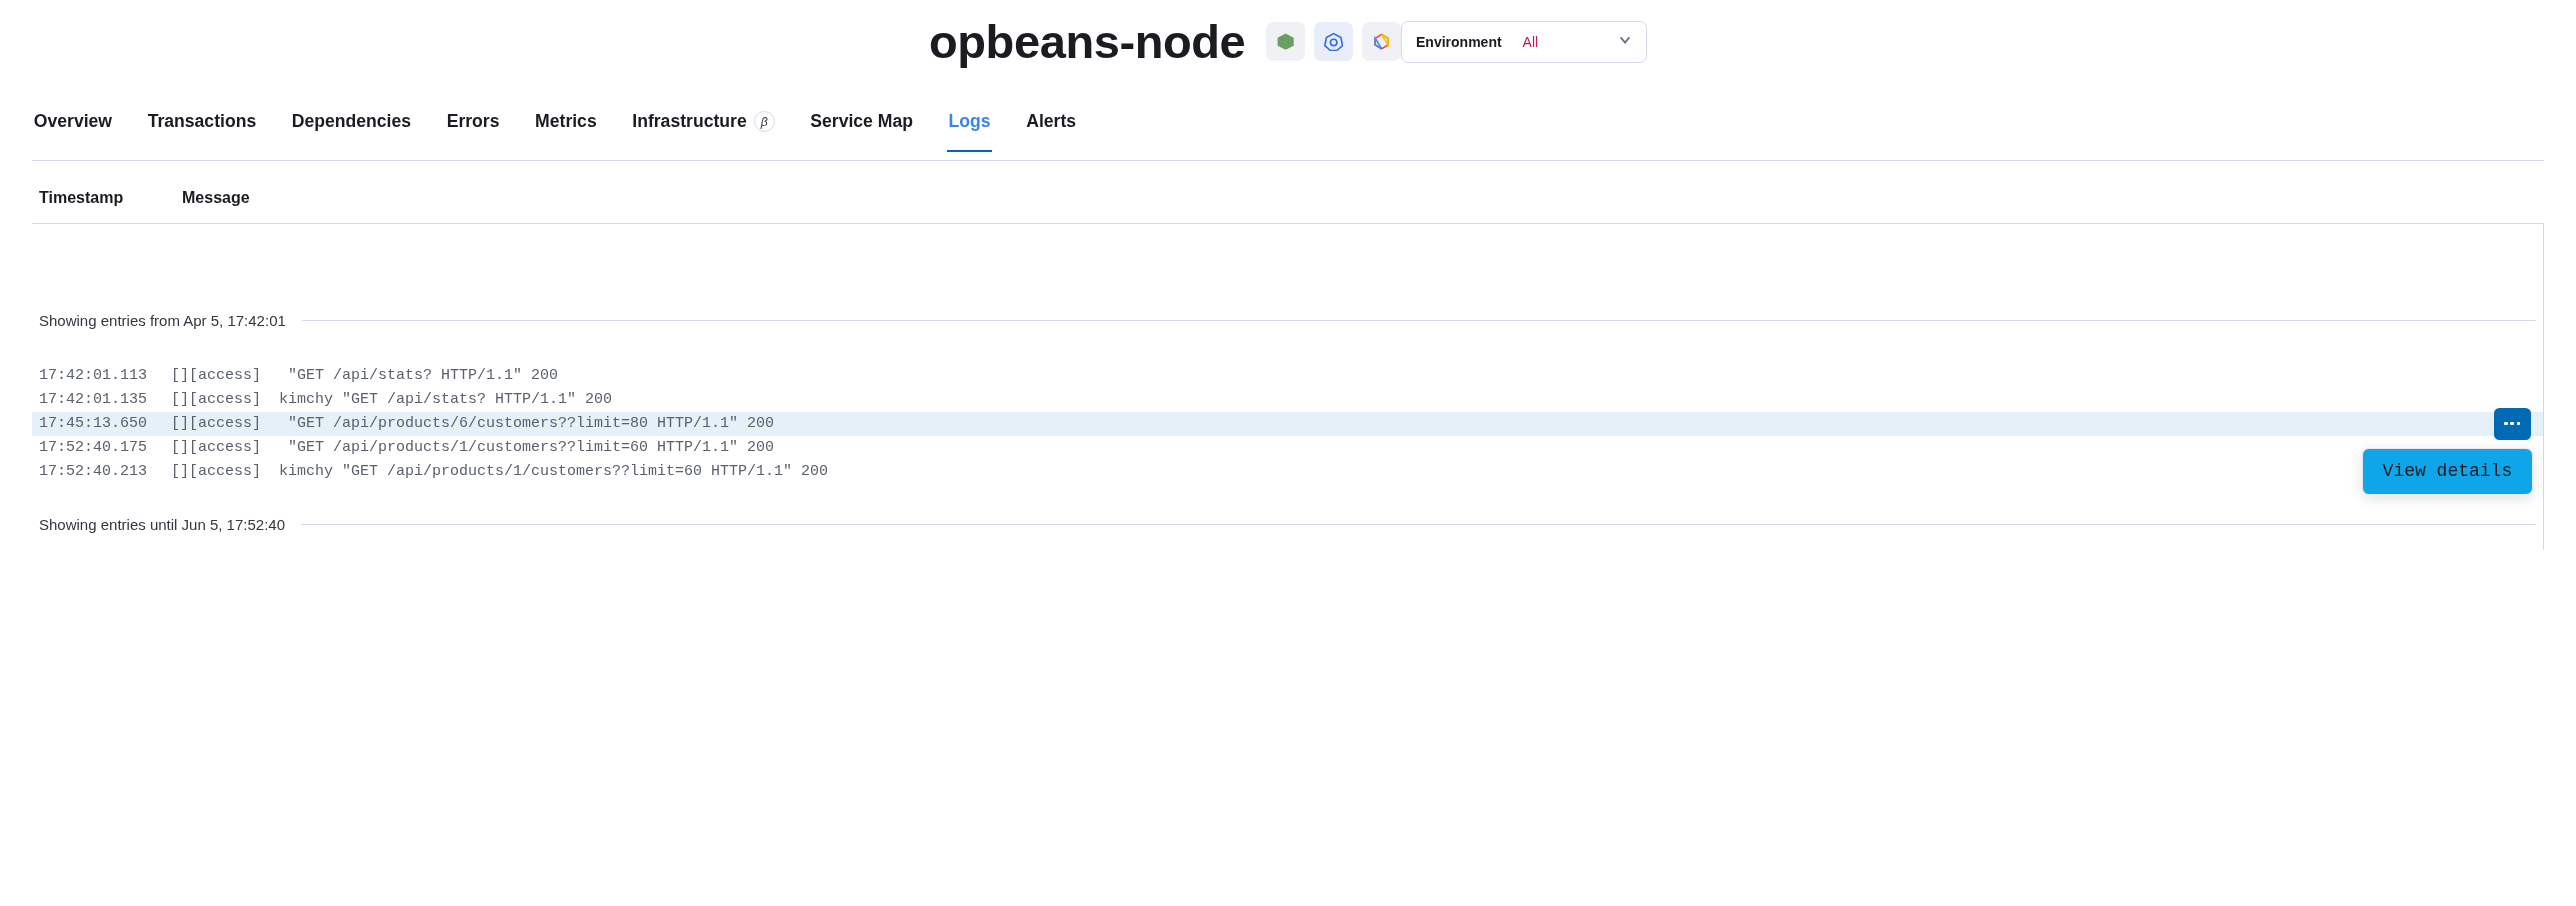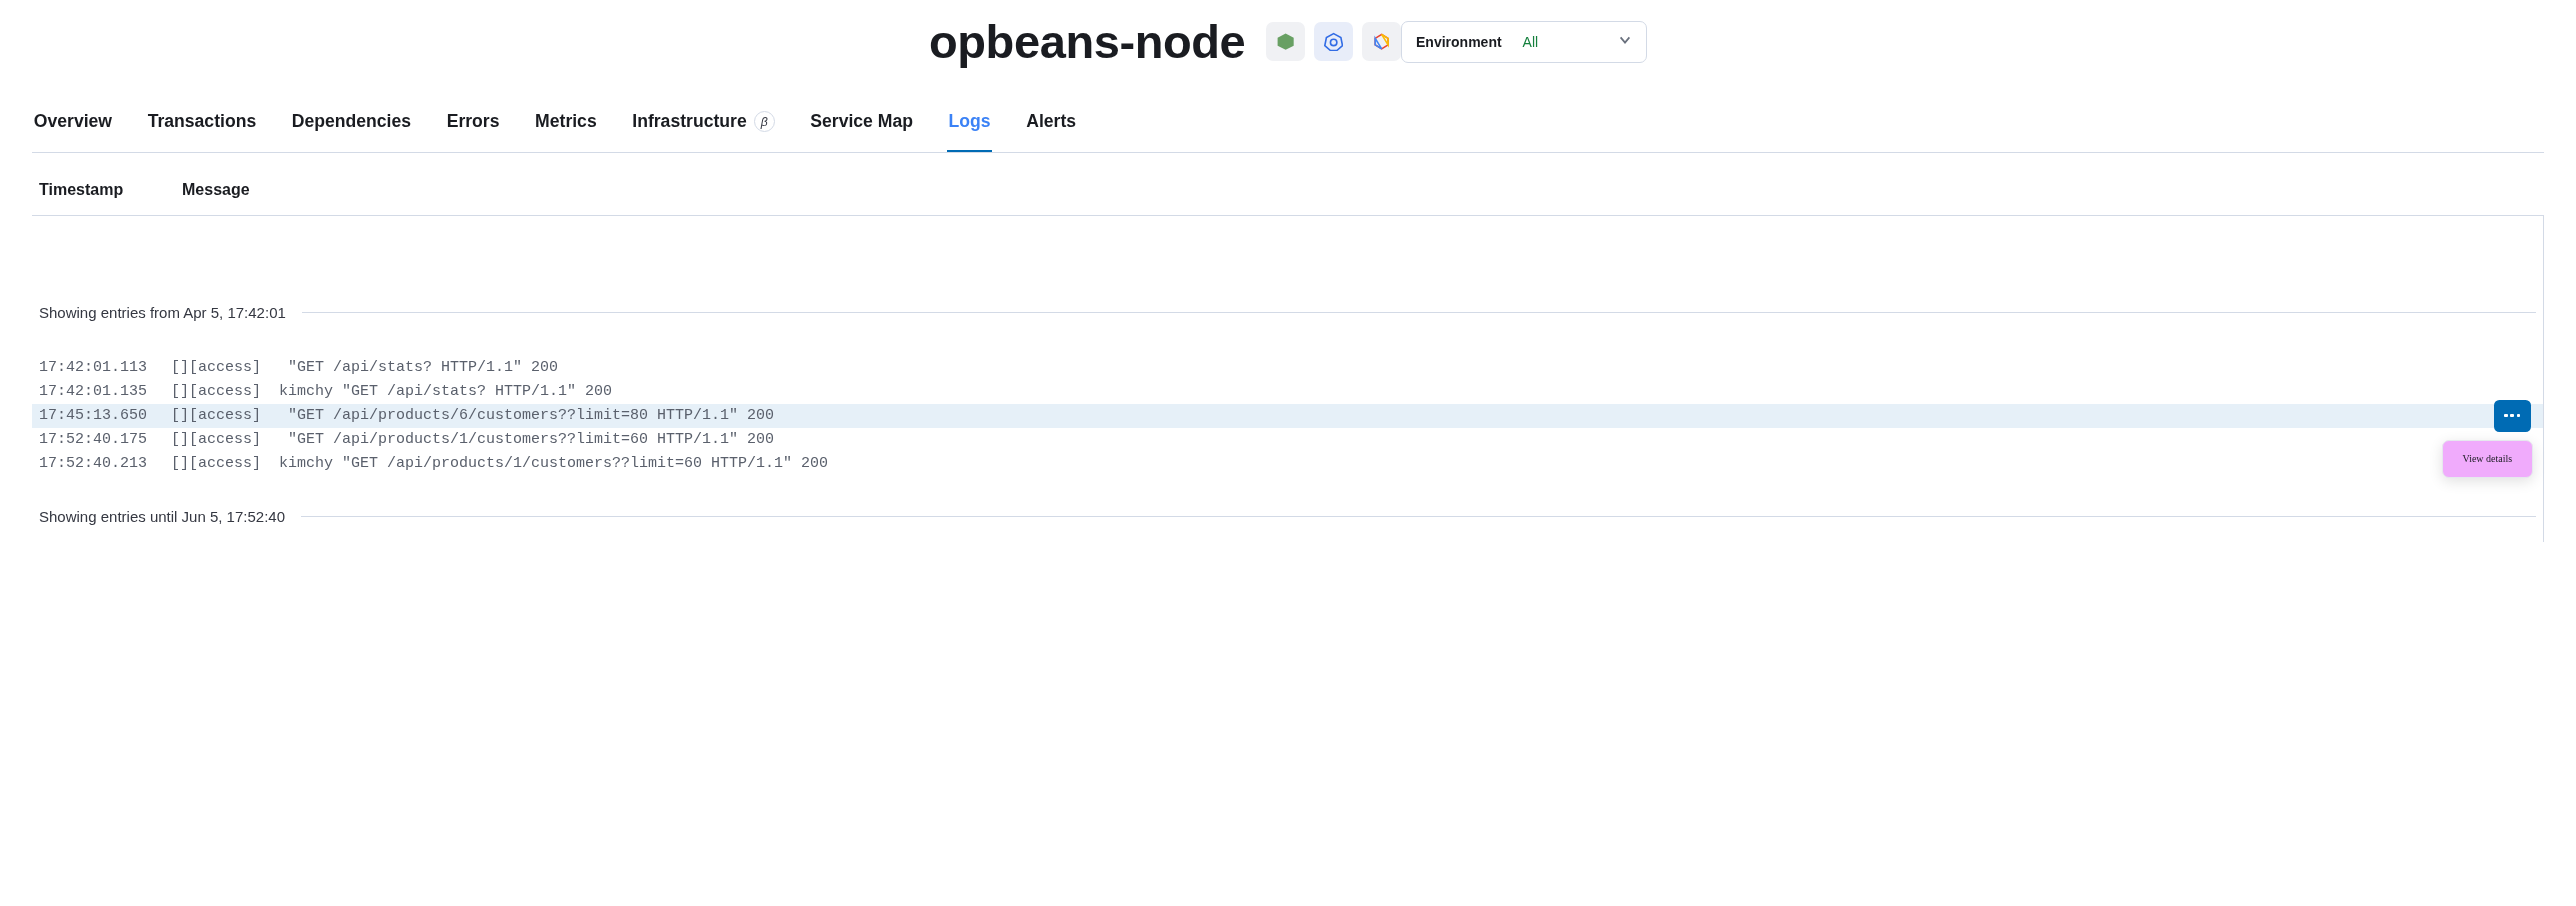--- a/index.html
+++ b/index.html
@@ -50,32 +50,32 @@
     gap: 21px;
     min-width: 246px;
   }
   .env-label {
     font-size: 14px;
     font-weight: 600;
     color: #1a1c21;
   }
   .env-value {
     font-size: 14px;
-    color: #15803d;
+    color: #be185d;
     flex: 1;
   }
   .env-chevron {
     color: #69707d;
   }
   .tabs {
     display: flex;
     gap: 32px;
     margin-top: 21px;
     border-bottom: 0.9px solid #d3dae6;
-    padding-bottom: 0;
+    padding-bottom: 8px;
     align-items: center;
   }
   .tab {
     font-size: 17.6px;
     font-weight: 700;
     color: #1a1c21;
     padding: 14px 1.8px 17.6px 1.8px;
     cursor: pointer;
     border-bottom: 2.6px solid transparent;
     display: flex;
@@ -167,27 +167,27 @@
   .row-actions-btn .dot {
     width: 3.5px;
     height: 3.5px;
     background: #fff;
     border-radius: 0.9px;
   }
   .tooltip {
     position: absolute;
     right: 10.5px;
     top: calc(100% + 12.3px);
-    background: #f0abfc;
+    background: #0ea5e9;
     border: 0.9px solid #e6e8ee;
     border-radius: 7px;
     box-shadow: 0 3.5px 14px rgba(0,0,0,0.12);
     padding: 12.3px 19.3px;
-    font-family: Liberation Serif, serif;
-    font-size: 10px;
+    font-family: Liberation Mono, monospace;
+    font-size: 18px;
     color: #1a1c21;
     white-space: nowrap;
     z-index: 10;
   }
 </style>
 </head>
 <body>
 
 <div class="header">
   <div class="header-left">

